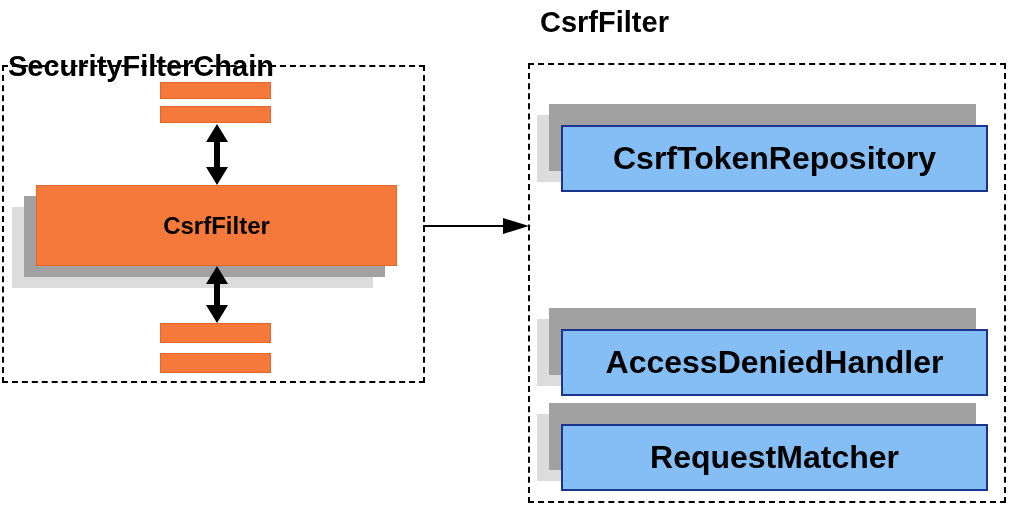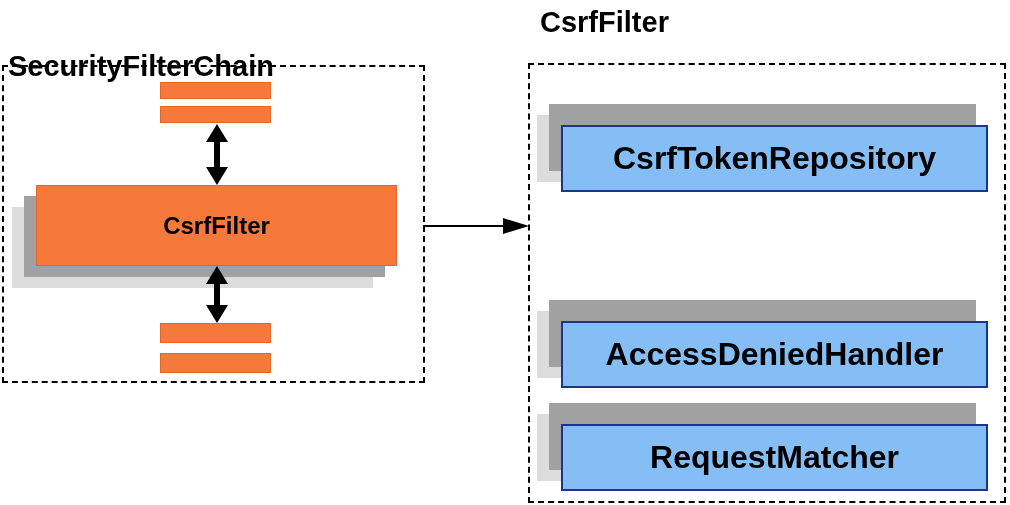--- a/index.html
+++ b/index.html
@@ -61,21 +61,21 @@
   .varrow { position: absolute; left: 198px; width: 30px; }
   .varrow-1 { top: 57px;  height: 61px; }
   .varrow-2 { top: 199px; height: 57px; }
 
   .harrow { position: absolute; left: 423px; top: 217px; }
 
   
   .bluegroup { position: absolute; left: 31px; width: 427px; height: 67px; }
   .bg-1 { top: 28px; }
   .bg-2 { top: 128px; }
-  .bg-3 { top: 224px; }
+  .bg-3 { top: 232px; }
   .bg-4 { top: 327px; }
   .bluebox {
     position: absolute; left: 0; top: 0; width: 100%; height: 100%;
     background: var(--blue, #85BEF5);
     border: 2px solid var(--blue_border, #1B3490);
     box-sizing: border-box;
     display: flex; align-items: center; justify-content: center;
     font-size: 32px; font-weight: bold; color: #000000;
     white-space: nowrap;
     margin-top: 32px;

